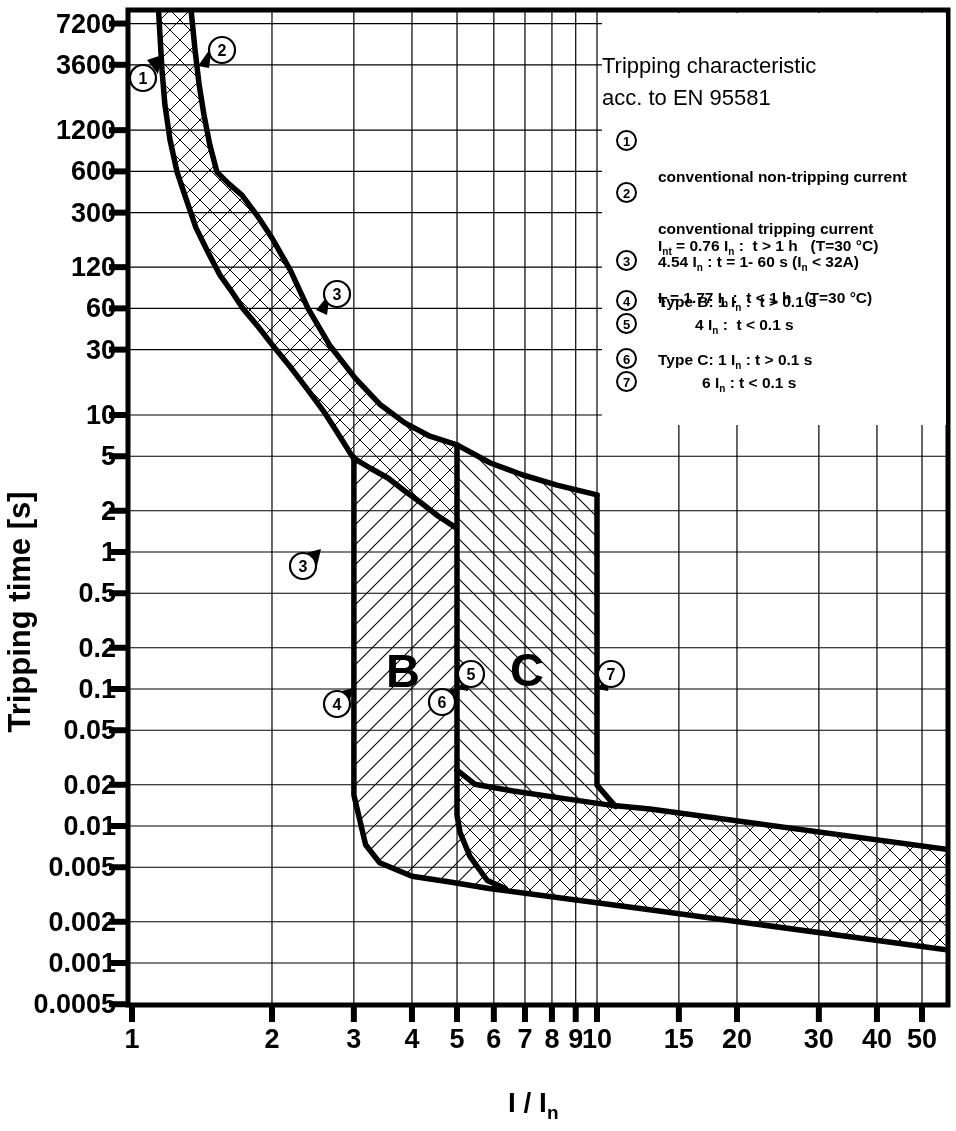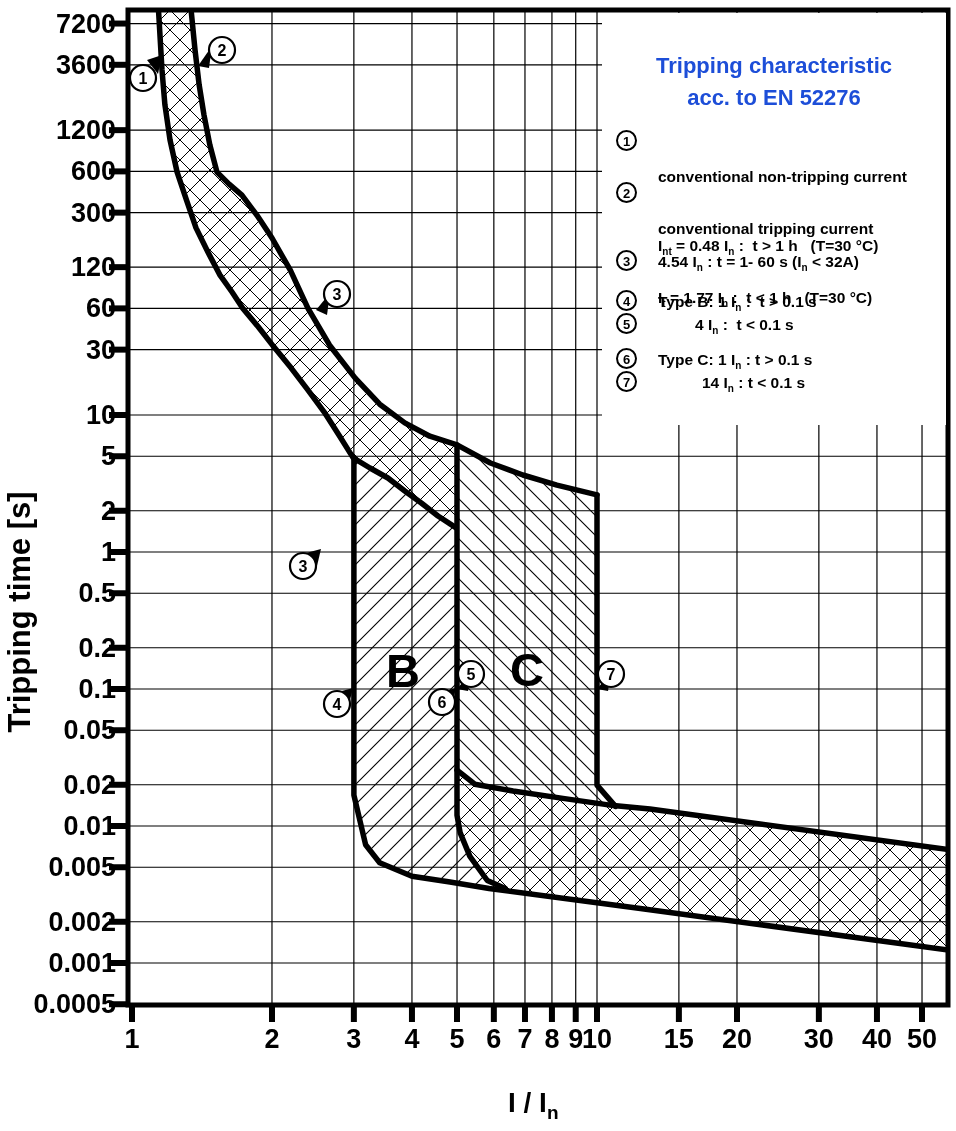--- a/index.html
+++ b/index.html
@@ -4,22 +4,22 @@
 <style>
   html,body{margin:0;padding:0;background:#fff;width:956px;height:1131px;
     font-family:"Liberation Sans",sans-serif;}
   #stage{position:relative;width:956px;height:1131px;background:#fff;overflow:hidden;}
   svg text{font-family:"Liberation Sans",sans-serif;}
   .ticklab{font-weight:bold;font-size:27px;fill:#000;}
   .zonelab{font-weight:bold;font-size:47px;fill:#000;}
   .axtitle{font-weight:bold;fill:#000;}
   .marknum{font-weight:bold;font-size:16px;fill:#000;}
   #legend{position:absolute;left:602px;top:13px;width:344px;height:412px;background:#fff;}
-  #legend .ttl{position:absolute;top:37px;left:0;width:100%;text-align:center;
-    font-size:22px;font-weight:bold;line-height:32px;color:#1d4ed8;}
+  #legend .ttl{position:absolute;top:37px;left:0;width:100%;
+    font-size:22px;font-weight:normal;line-height:32px;color:#000000;}
   .lgrow{position:absolute;left:0;width:344px;color:#000;}
   .circ{position:absolute;left:14px;width:21px;height:21px;border:2px solid #000;
     border-radius:50%;text-align:center;font-size:13px;font-weight:bold;line-height:20px;box-sizing:border-box;}
   .lgtxt{position:absolute;left:56px;font-size:15.5px;font-weight:bold;line-height:23px;white-space:pre;}
   .lgtxt sub{font-size:10px;font-weight:bold;}
   .ind1{left:93px;} .ind2{left:100px;}
 </style>
 </head>
 <body>
 
@@ -219,27 +219,27 @@
   </g>
 
   <text class="axtitle" font-size="31" transform="rotate(-90 30 612)" x="30" y="612" text-anchor="middle">Tripping time [s]</text>
   <text class="axtitle" font-size="28" x="508" y="1112"><tspan>I / I</tspan><tspan dy="7" font-size="19">n</tspan></text>
 </svg>
 
 
 <div id="legend">
   <div class="ttl">
     <div>Tripping characteristic</div>
-    <div>acc. to EN 52276</div>
+    <div>acc. to EN 95581</div>
   </div>
 
   <div class="circ" style="top:117px">1</div>
   <div class="lgrow lgtxt" style="top:106px">
     <div>conventional non-tripping current</div>
-    <div><span>I</span><sub>nt</sub><span> = 0.48 I</span><sub>n</sub><span> :  t &gt; 1 h   (T=30 °C)</span></div>
+    <div><span>I</span><sub>nt</sub><span> = 0.76 I</span><sub>n</sub><span> :  t &gt; 1 h   (T=30 °C)</span></div>
   </div>
 
   <div class="circ" style="top:169px">2</div>
   <div class="lgrow lgtxt" style="top:158px">
     <div>conventional tripping current</div>
     <div><span>I</span><sub>t</sub><span> = 1.77 I</span><sub>n</sub><span> :  t &lt; 1 h   (T=30 °C)</span></div>
   </div>
 
   <div class="circ" style="top:237px">3</div>
   <div class="lgrow lgtxt" style="top:237px"><span>4.54 I</span><sub>n</sub><span> : t = 1- 60 s (I</span><sub>n</sub><span> &lt; 32A)</span></div>
@@ -247,15 +247,15 @@
   <div class="circ" style="top:277px">4</div>
   <div class="lgrow lgtxt" style="top:277px"><span>Type B: 1 I</span><sub>n</sub><span> :  t &gt; 0.1 s</span></div>
 
   <div class="circ" style="top:300px">5</div>
   <div class="lgrow lgtxt ind1" style="top:300px"><span>4 I</span><sub>n</sub><span> :  t &lt; 0.1 s</span></div>
 
   <div class="circ" style="top:335px">6</div>
   <div class="lgrow lgtxt" style="top:335px"><span>Type C: 1 I</span><sub>n</sub><span> : t &gt; 0.1 s</span></div>
 
   <div class="circ" style="top:358px">7</div>
-  <div class="lgrow lgtxt ind2" style="top:358px"><span>14 I</span><sub>n</sub><span> : t &lt; 0.1 s</span></div>
+  <div class="lgrow lgtxt ind2" style="top:358px"><span>6 I</span><sub>n</sub><span> : t &lt; 0.1 s</span></div>
 </div>
 </div>
 
 </body></html>

